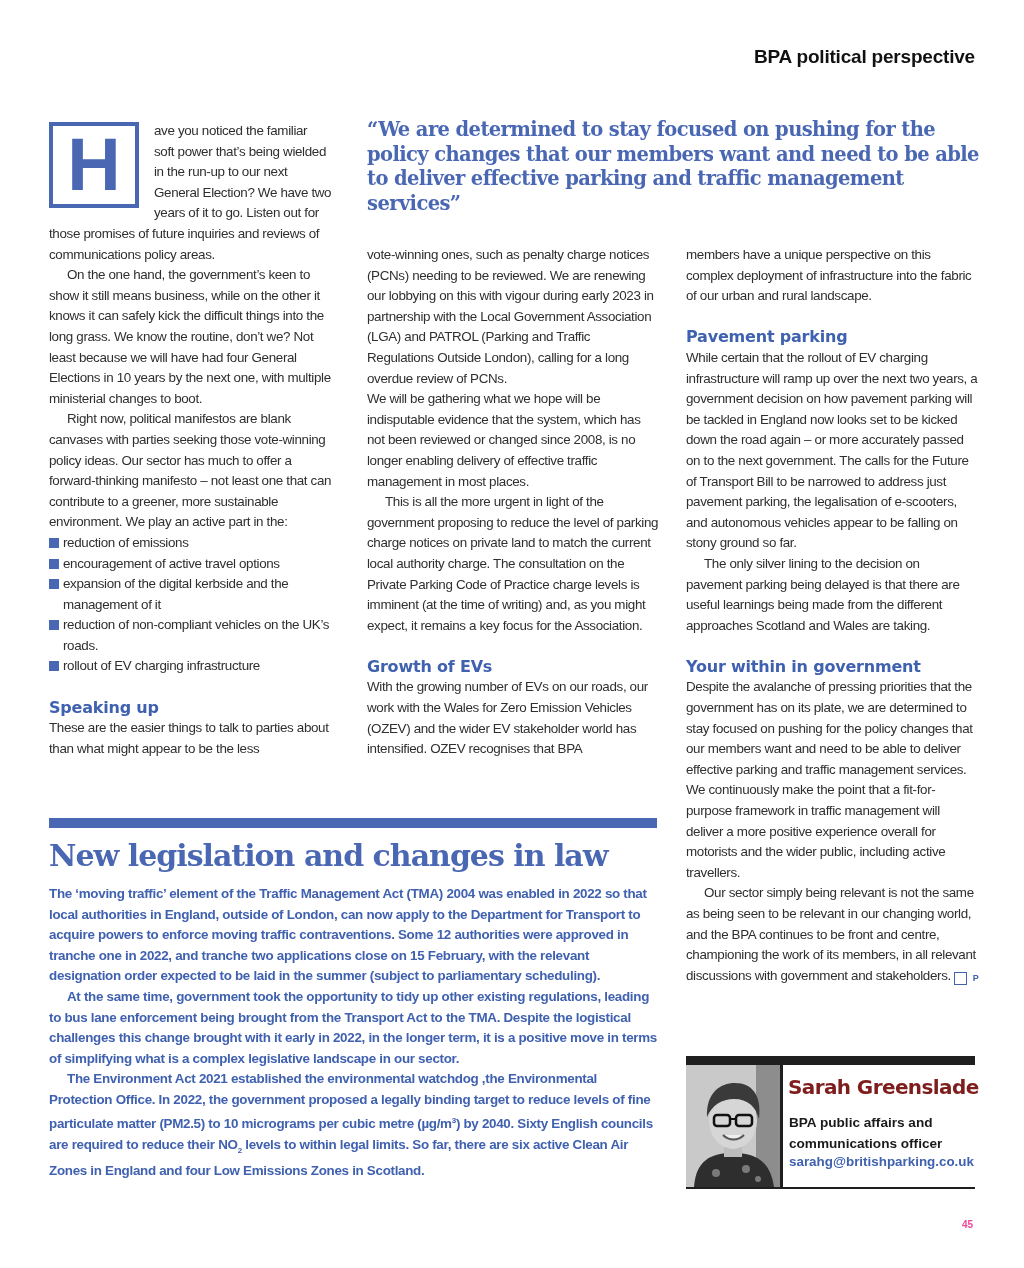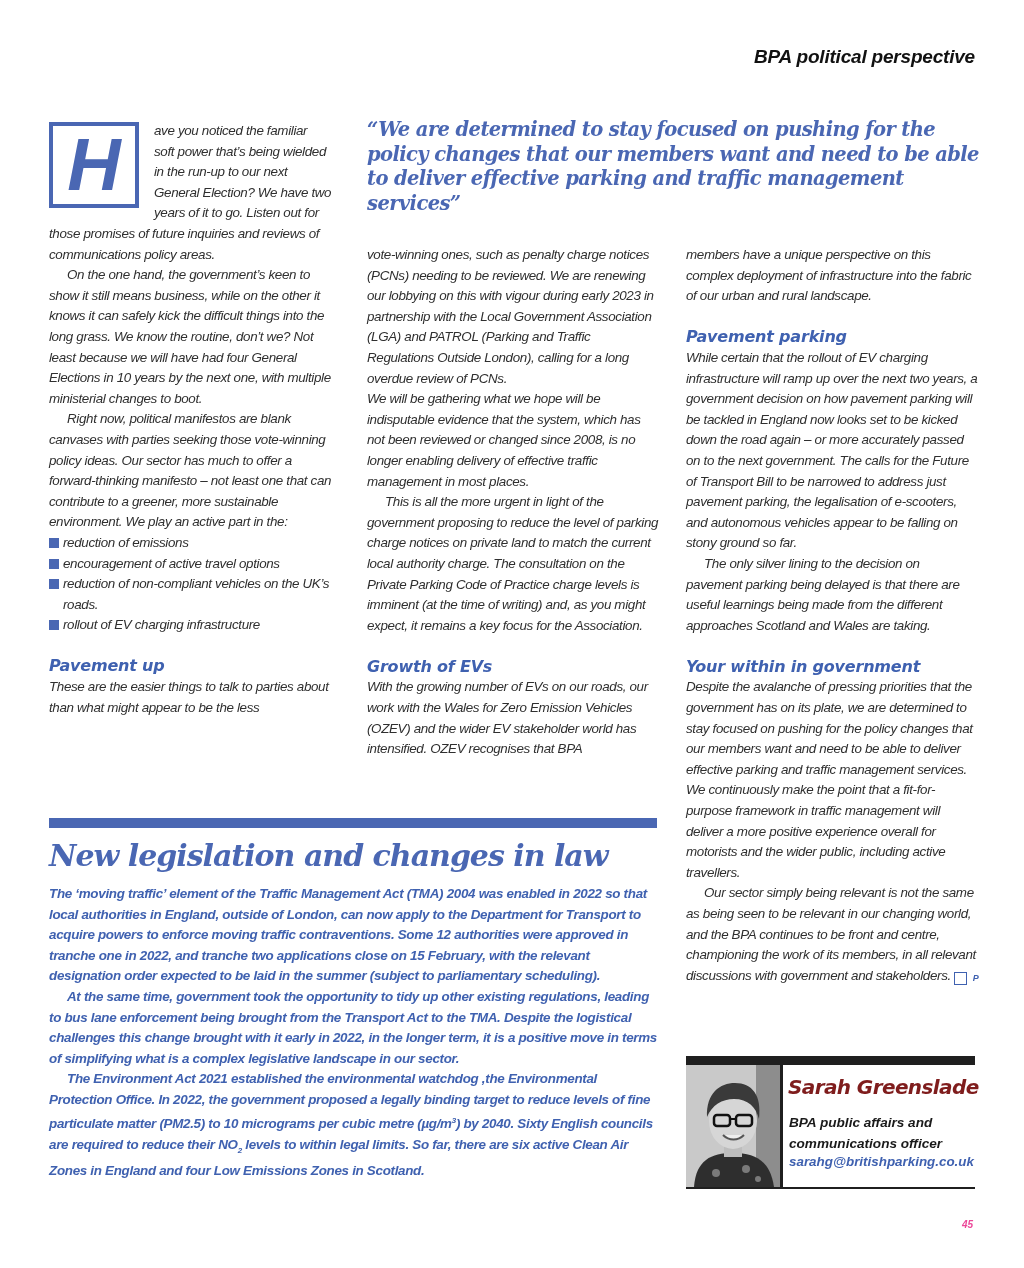--- a/index.html
+++ b/index.html
@@ -1,17 +1,17 @@
 <!DOCTYPE html>
 <html><head>
 <meta charset="utf-8">
 <style>
   html, body { margin: 0; padding: 0; background: #ffffff; }
   body { width: 1024px; height: 1268px; position: relative; overflow: hidden; font-family: "Liberation Sans", sans-serif; color: #2b2b2b; }
-  .abs { position: absolute; font-style: italic; }
+  .abs { position: absolute; }
   .section-title { right: 49px; top: 46px; font-family: "Liberation Sans", sans-serif; font-weight: bold; font-size: 19px; color: #111; letter-spacing: -0.2px; }
   .body-text { font-family: "Liberation Sans", sans-serif; font-size: 13.4px; line-height: 20.6px; color: #2f2f2f; letter-spacing: -0.35px; }
   .body-text p { margin: 0; }
   .indent { text-indent: 18px; }
   .dropcap { left: 49px; top: 122px; width: 90px; height: 86px; border: 4px solid #4a67b3; box-sizing: border-box; display: flex; align-items: center; justify-content: center; }
   .dropcap span { font-family: "Liberation Sans", sans-serif; font-weight: bold; font-size: 74px; color: #4a67b3; line-height: 1; }
   .quote { left: 367px; top: 118px; width: 620px; font-family: "DejaVu Serif", serif; font-weight: bold; font-size: 19.5px; line-height: 24.5px; color: #4a67b3; letter-spacing: -0.6px; }
   .subhead { font-family: "DejaVu Sans", sans-serif; font-weight: bold; font-size: 16px; color: #3f61b0; line-height: 20.6px; margin: 0; letter-spacing: -0.2px; }
   .bullet { display: flex; }
   .bullet .sq { width: 10px; height: 10px; background: #4a67b3; margin-top: 5px; margin-right: 4px; flex: 0 0 10px; }
@@ -56,28 +56,32 @@
   <div class="bullet">
       <span class="sq"></span>
       <span>reduction of emissions</span>
     </div>
   <div class="bullet">
       <span class="sq"></span>
       <span>encouragement of active travel options</span>
     </div>
   <div class="bullet">
       <span class="sq"></span>
+      <span>expansion of the digital kerbside and the management of it</span>
+    </div>
+  <div class="bullet">
+      <span class="sq"></span>
       <span>reduction of non-compliant vehicles on the UK’s roads.</span>
     </div>
   <div class="bullet">
       <span class="sq"></span>
       <span>rollout of EV charging infrastructure</span>
     </div>
   <div style="height:20.6px"></div>
-  <h3 class="subhead">Pavement up</h3>
+  <h3 class="subhead">Speaking up</h3>
   <p>These are the easier things to talk to parties about than what might appear to be the less</p>
 </div>
 
 <div class="abs body-text" style="left:367px; top:245px; width:292px;">
   <p>vote-winning ones, such as penalty charge notices (PCNs) needing to be reviewed. We are renewing our lobbying on this with vigour during early 2023 in partnership with the Local Government Association (LGA) and PATROL (Parking and Traffic Regulations Outside London), calling for a long overdue review of PCNs.</p>
   <p>We will be gathering what we hope will be indisputable evidence that the system, which has not been reviewed or changed since 2008, is no longer enabling delivery of effective traffic management in most places.</p>
   <p class="indent">This is all the more urgent in light of the government proposing to reduce the level of parking charge notices on private land to match the current local authority charge. The consultation on the Private Parking Code of Practice charge levels is imminent (at the time of writing) and, as you might expect, it remains a key focus for the Association.</p>
   <div style="height:20.6px"></div>
   <h3 class="subhead">Growth of EVs</h3>
   <p>With the growing number of EVs on our roads, our work with the Wales for Zero Emission Vehicles (OZEV) and the wider EV stakeholder world has intensified. OZEV recognises that BPA</p>

